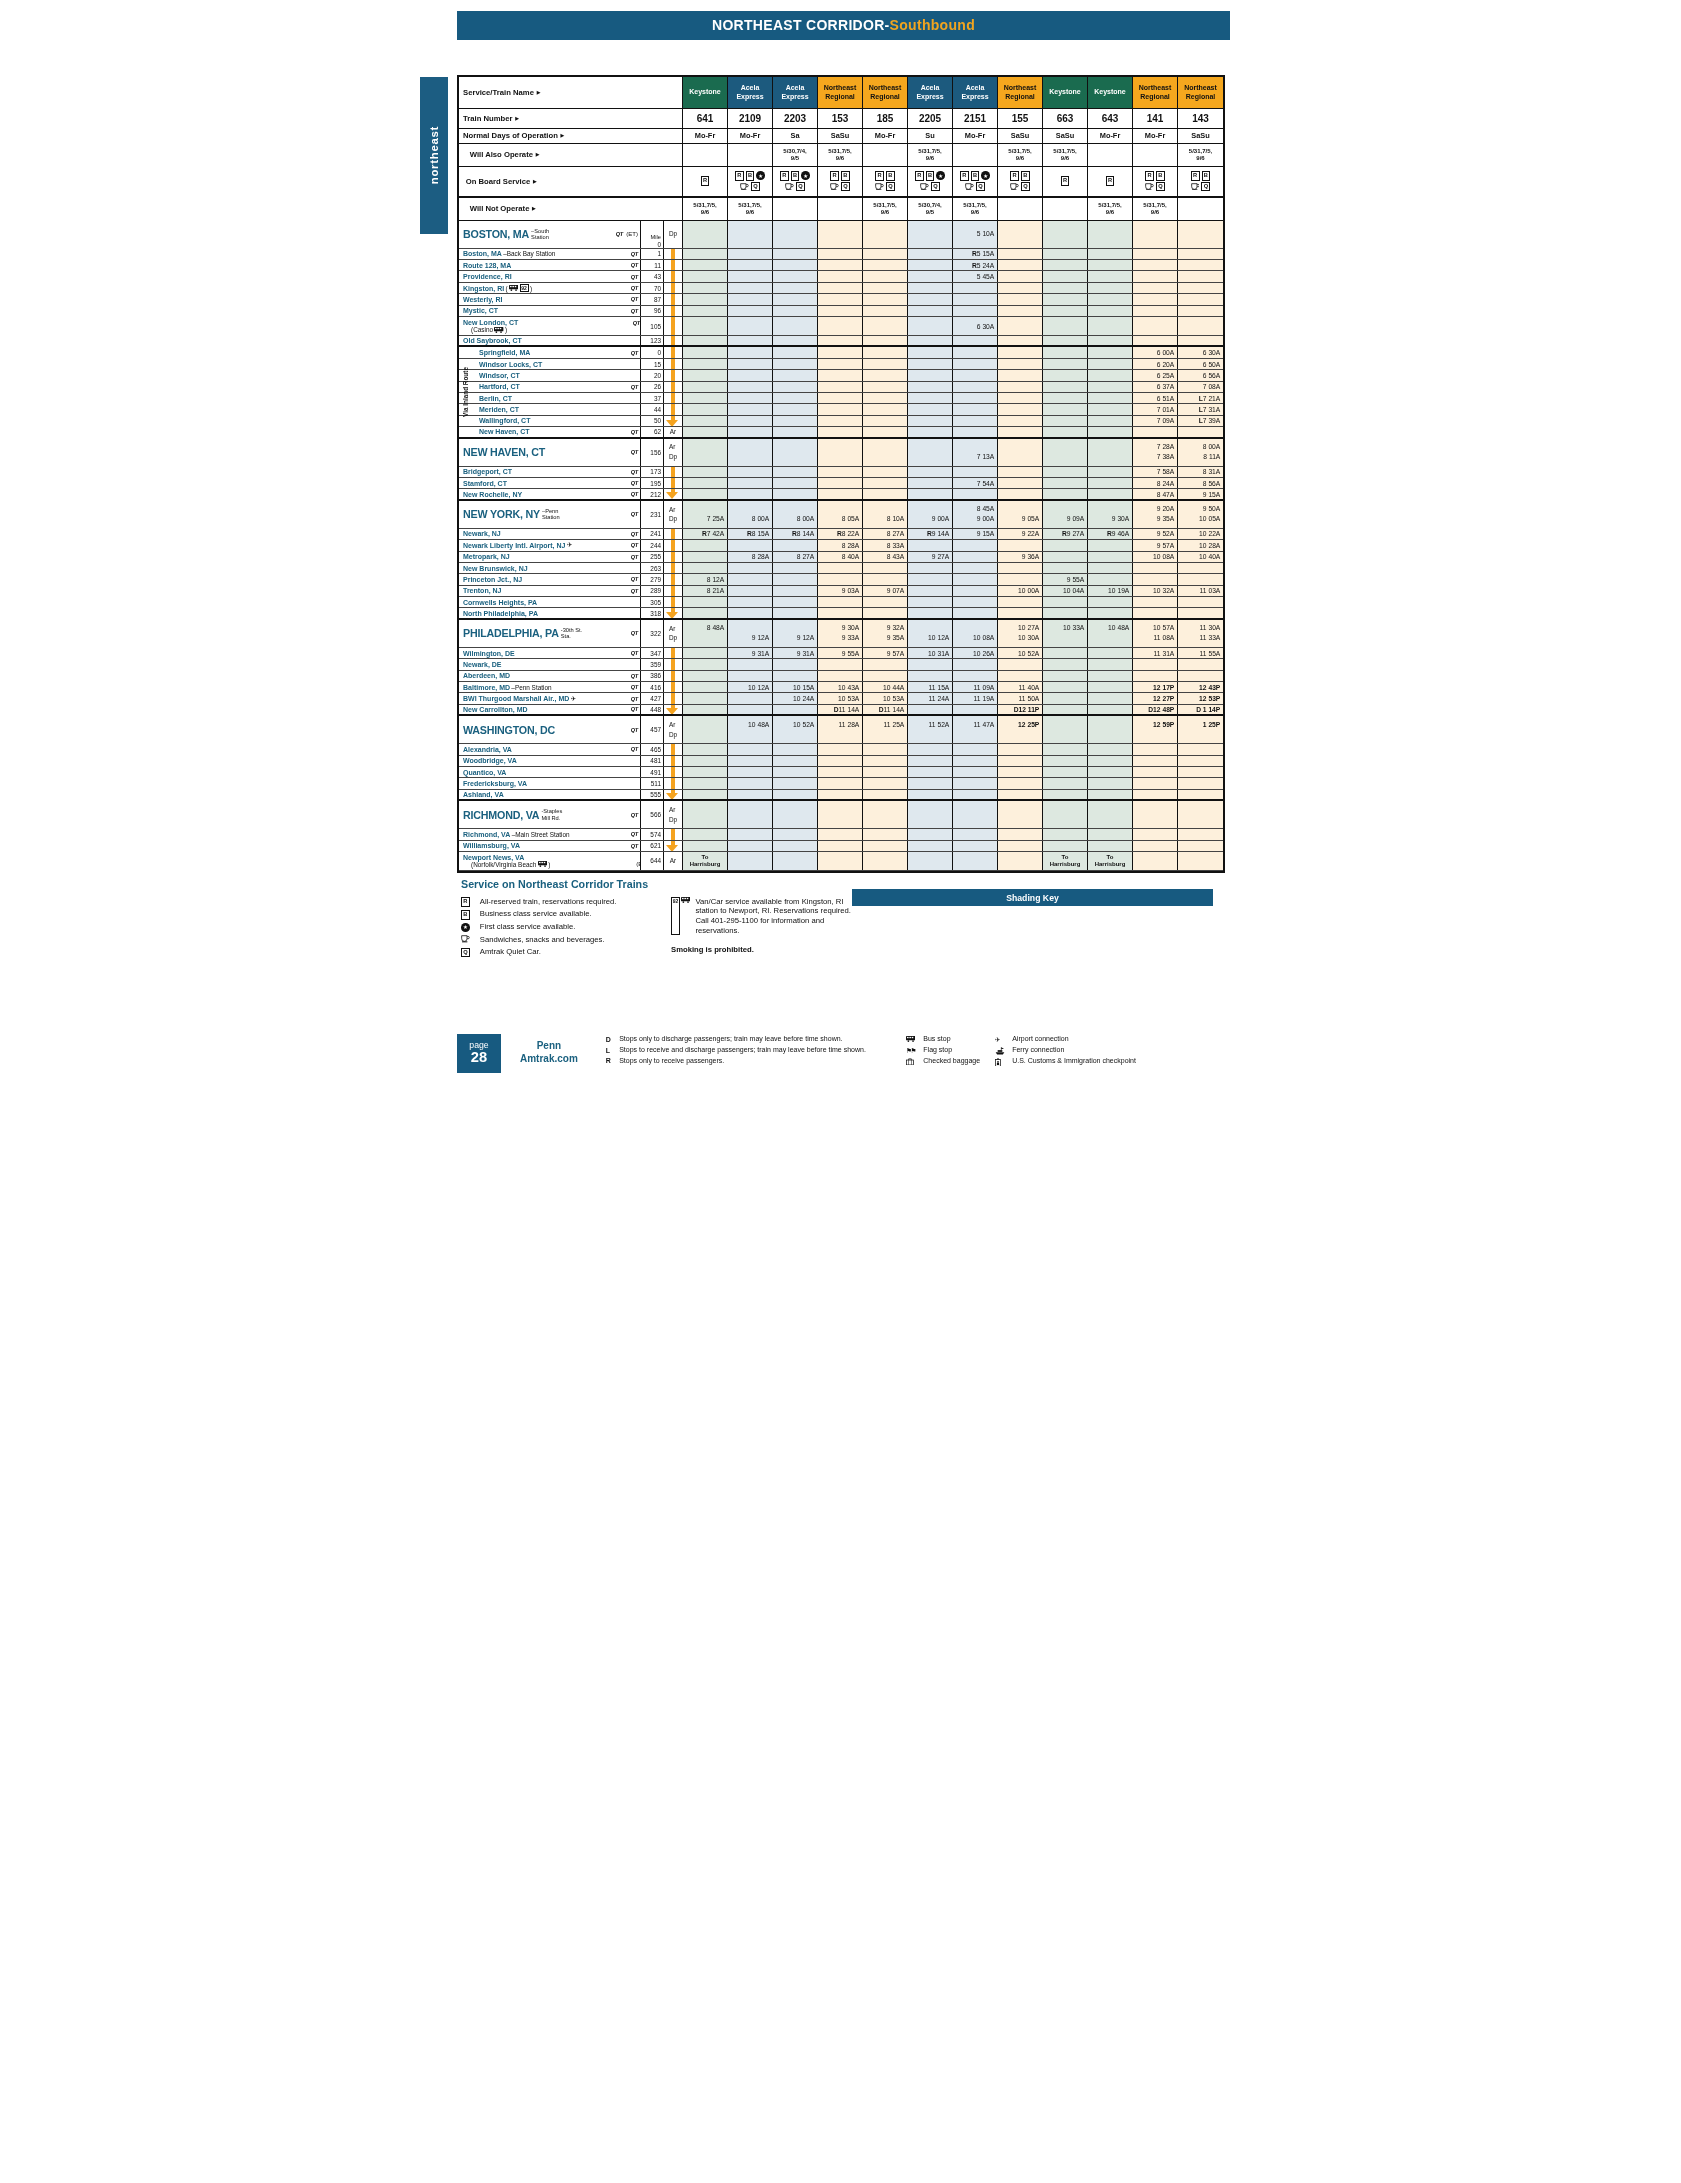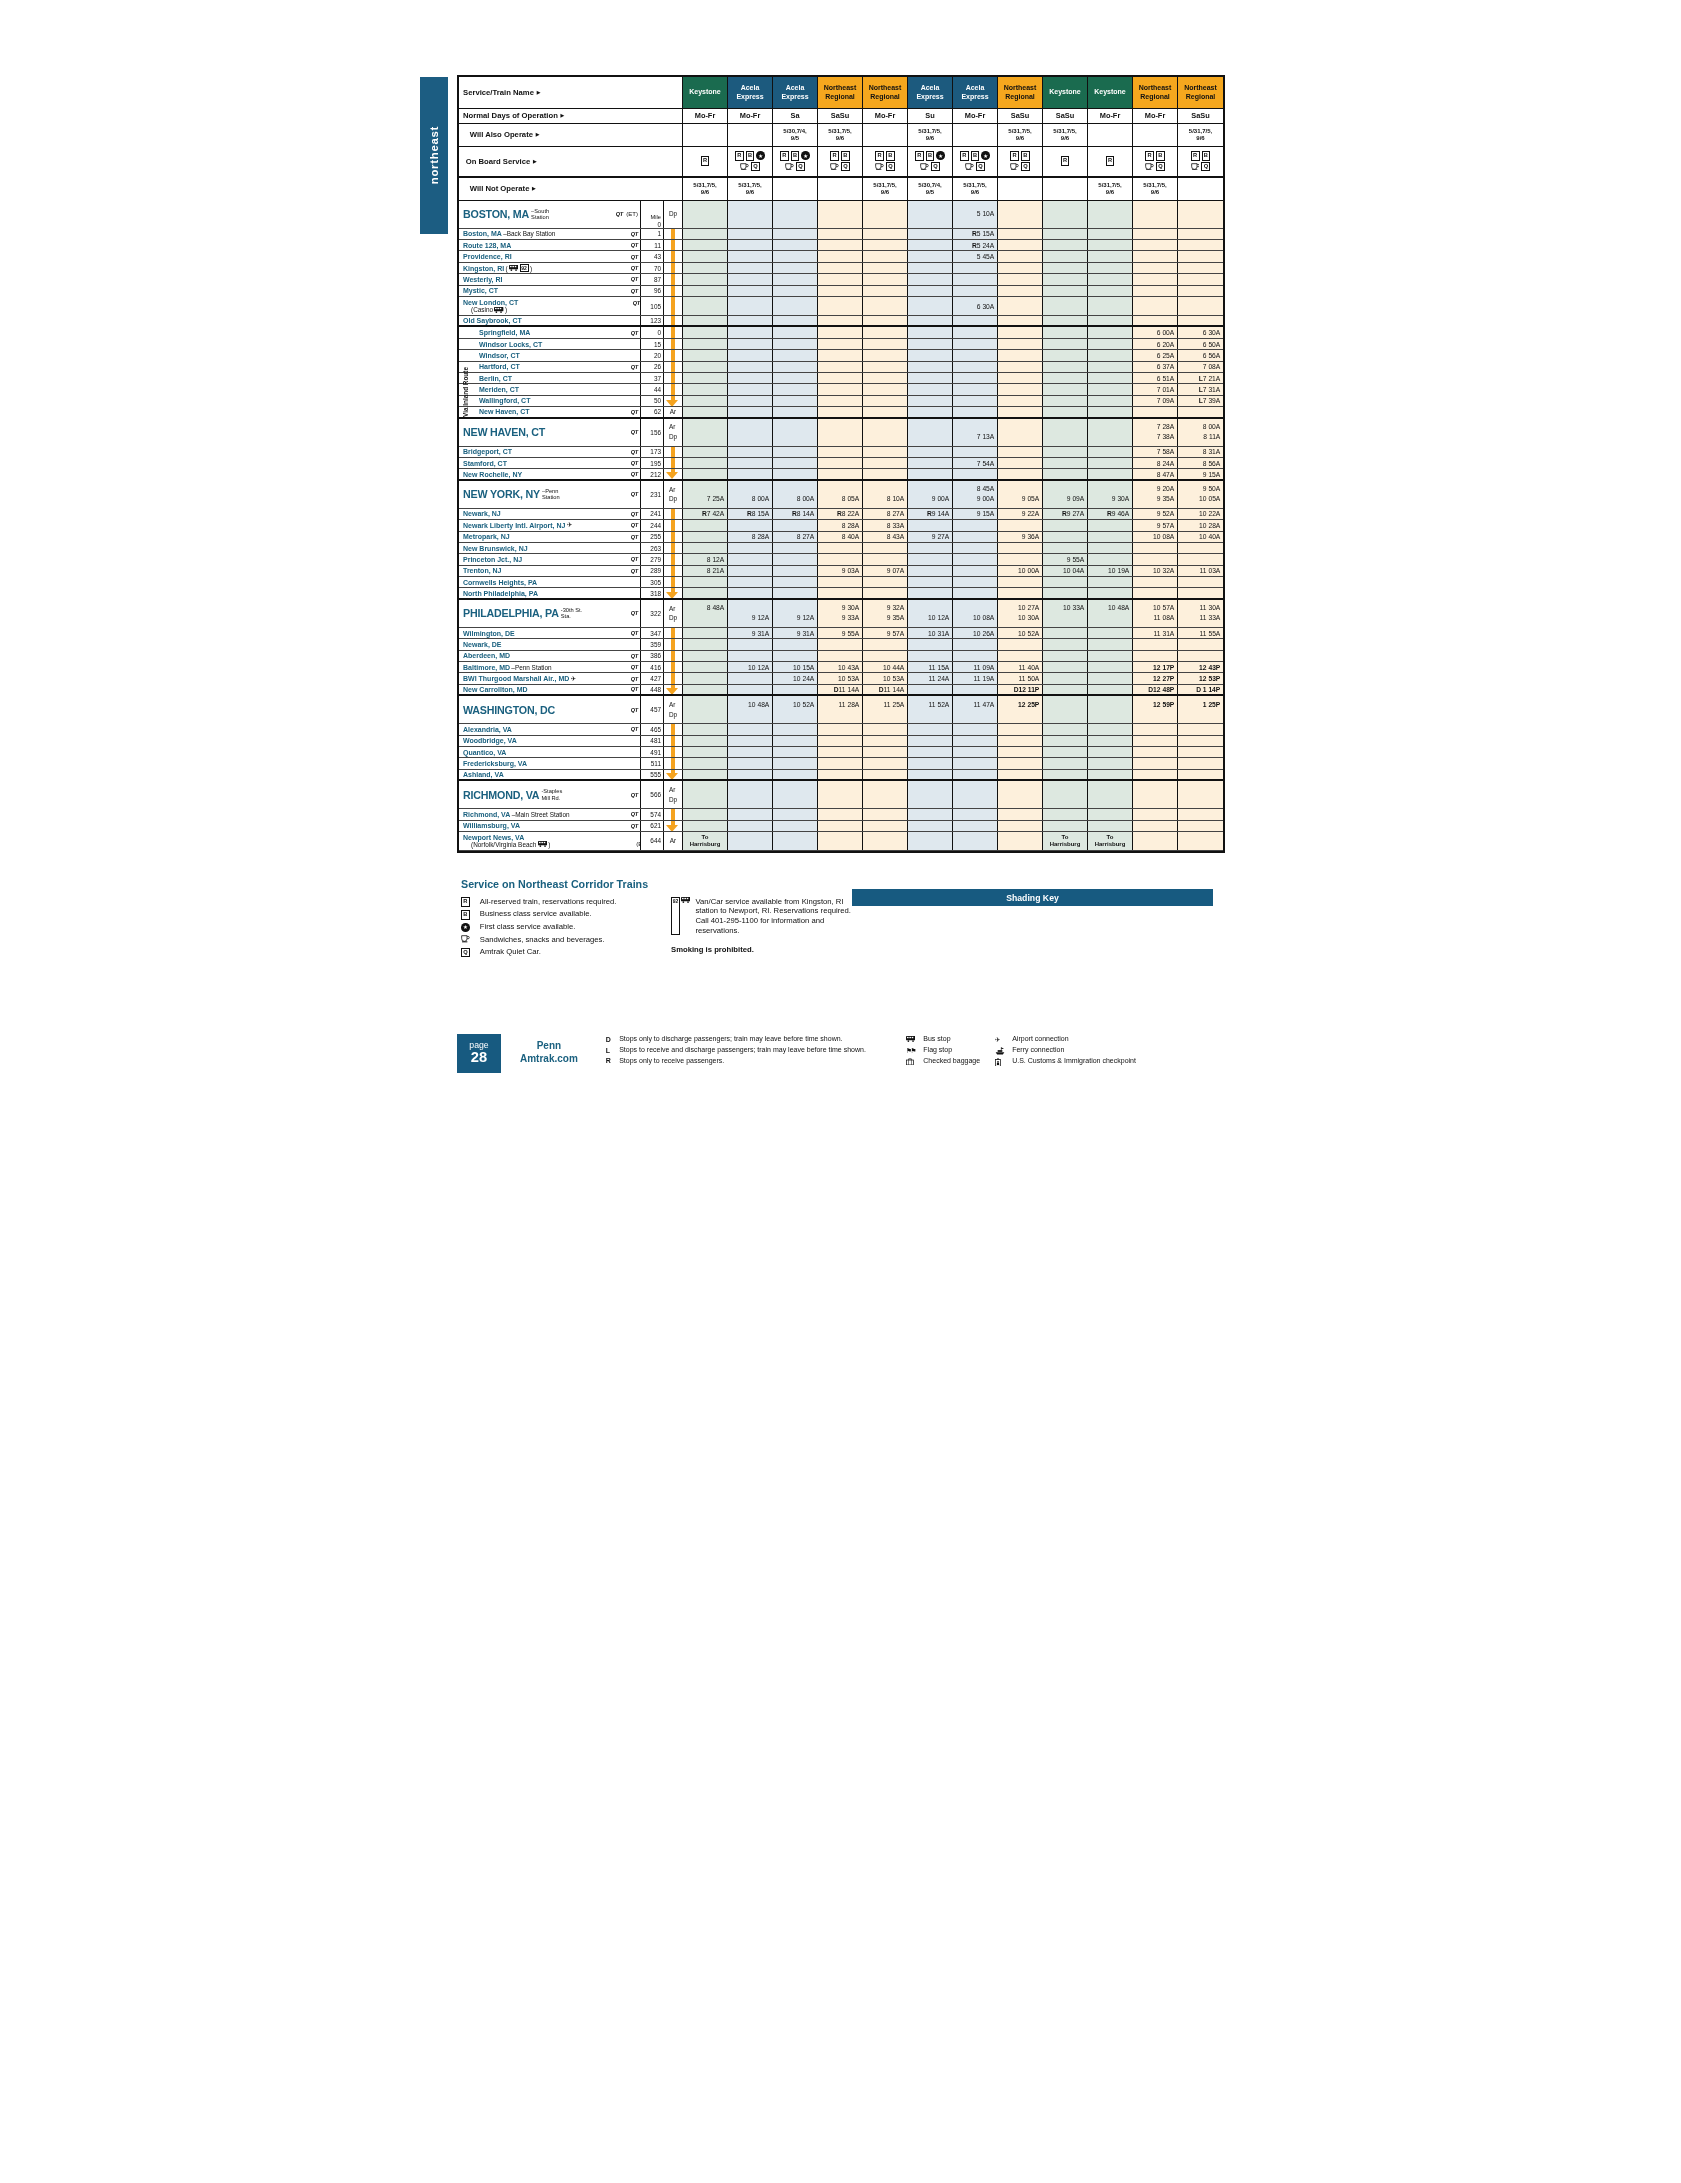--- a/index.html
+++ b/index.html
@@ -84,39 +84,58 @@
   .syms{margin-top:1.3px;}
   .syms .li{margin-bottom:2px;font-size:7px;}
   .syms .lic{flex:0 0 12px;}
   #sym1{margin-left:40px;}
   #sym2{margin-left:14.7px;}
 </style>
 </head>
 <body>
 
 <div class="page">
+  <div class="banner">
+    <span class="w">NORTHEAST CORRIDOR-</span>
+    <span class="o">Southbound</span>
+  </div>
   <div class="sidetab">
     <span>northeast</span>
   </div>
 
   <div class="tt" id="timetable">
       <div class="row h2" style="height:32px">
         <div class="cell rl" style="grid-column:1/4;padding-left:4px">Service/Train Name<span class="tri">▶</span></div>
         <div class="cell svc-h" style="background:#1a6b4f;color:#fff">Keystone</div>
         <div class="cell svc-h" style="background:#1c5a7e;color:#fff">Acela Express</div>
         <div class="cell svc-h" style="background:#1c5a7e;color:#fff">Acela Express</div>
         <div class="cell svc-h" style="background:#f5a71e;color:#111">Northeast Regional</div>
         <div class="cell svc-h" style="background:#f5a71e;color:#111">Northeast Regional</div>
         <div class="cell svc-h" style="background:#1c5a7e;color:#fff">Acela Express</div>
         <div class="cell svc-h" style="background:#1c5a7e;color:#fff">Acela Express</div>
         <div class="cell svc-h" style="background:#f5a71e;color:#111">Northeast Regional</div>
         <div class="cell svc-h" style="background:#1a6b4f;color:#fff">Keystone</div>
         <div class="cell svc-h" style="background:#1a6b4f;color:#fff">Keystone</div>
         <div class="cell svc-h" style="background:#f5a71e;color:#111">Northeast Regional</div>
         <div class="cell svc-h" style="background:#f5a71e;color:#111">Northeast Regional</div>
+      </div>
+      <div class="row h2" style="height:20px">
+        <div class="cell rl" style="grid-column:1/4;padding-left:4px">Train Number<span class="tri">▶</span></div>
+        <div class="cell num">641</div>
+        <div class="cell num">2109</div>
+        <div class="cell num">2203</div>
+        <div class="cell num">153</div>
+        <div class="cell num">185</div>
+        <div class="cell num">2205</div>
+        <div class="cell num">2151</div>
+        <div class="cell num">155</div>
+        <div class="cell num">663</div>
+        <div class="cell num">643</div>
+        <div class="cell num">141</div>
+        <div class="cell num">143</div>
       </div>
       <div class="row h2" style="height:14.7px">
         <div class="cell rl" style="grid-column:1/4;padding-left:4px">Normal Days of Operation<span class="tri">▶</span></div>
         <div class="cell days">Mo-Fr</div>
         <div class="cell days">Mo-Fr</div>
         <div class="cell days">Sa</div>
         <div class="cell days">SaSu</div>
         <div class="cell days">Mo-Fr</div>
         <div class="cell days">Su</div>
         <div class="cell days">Mo-Fr</div>

